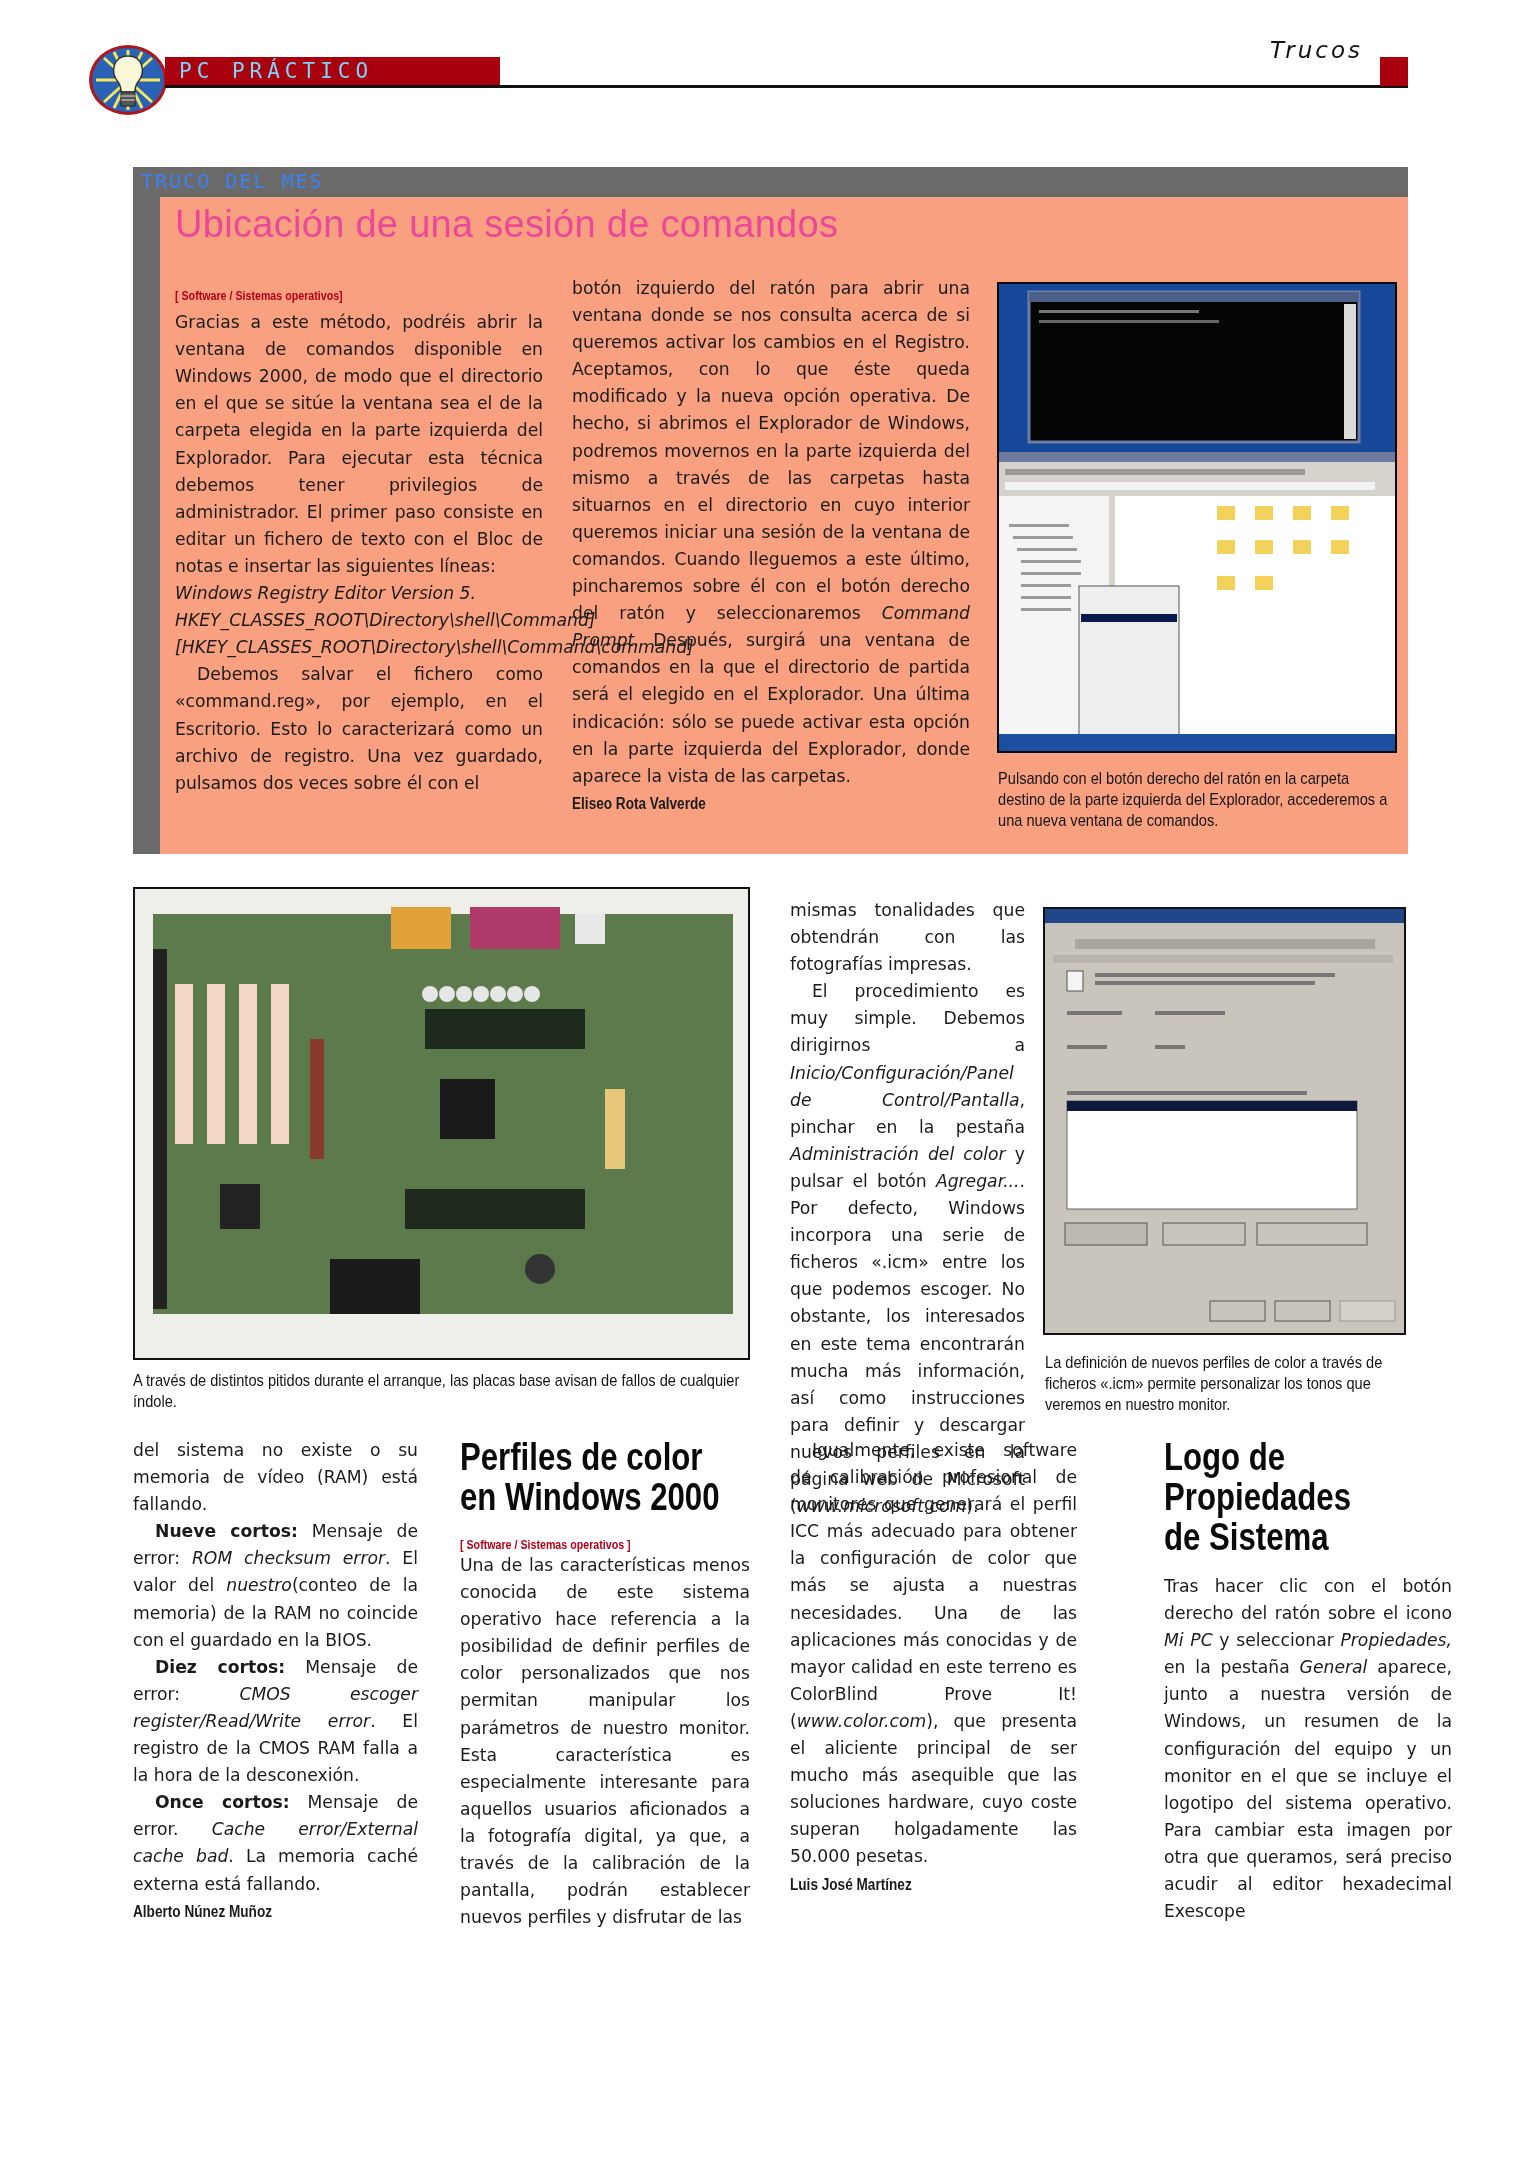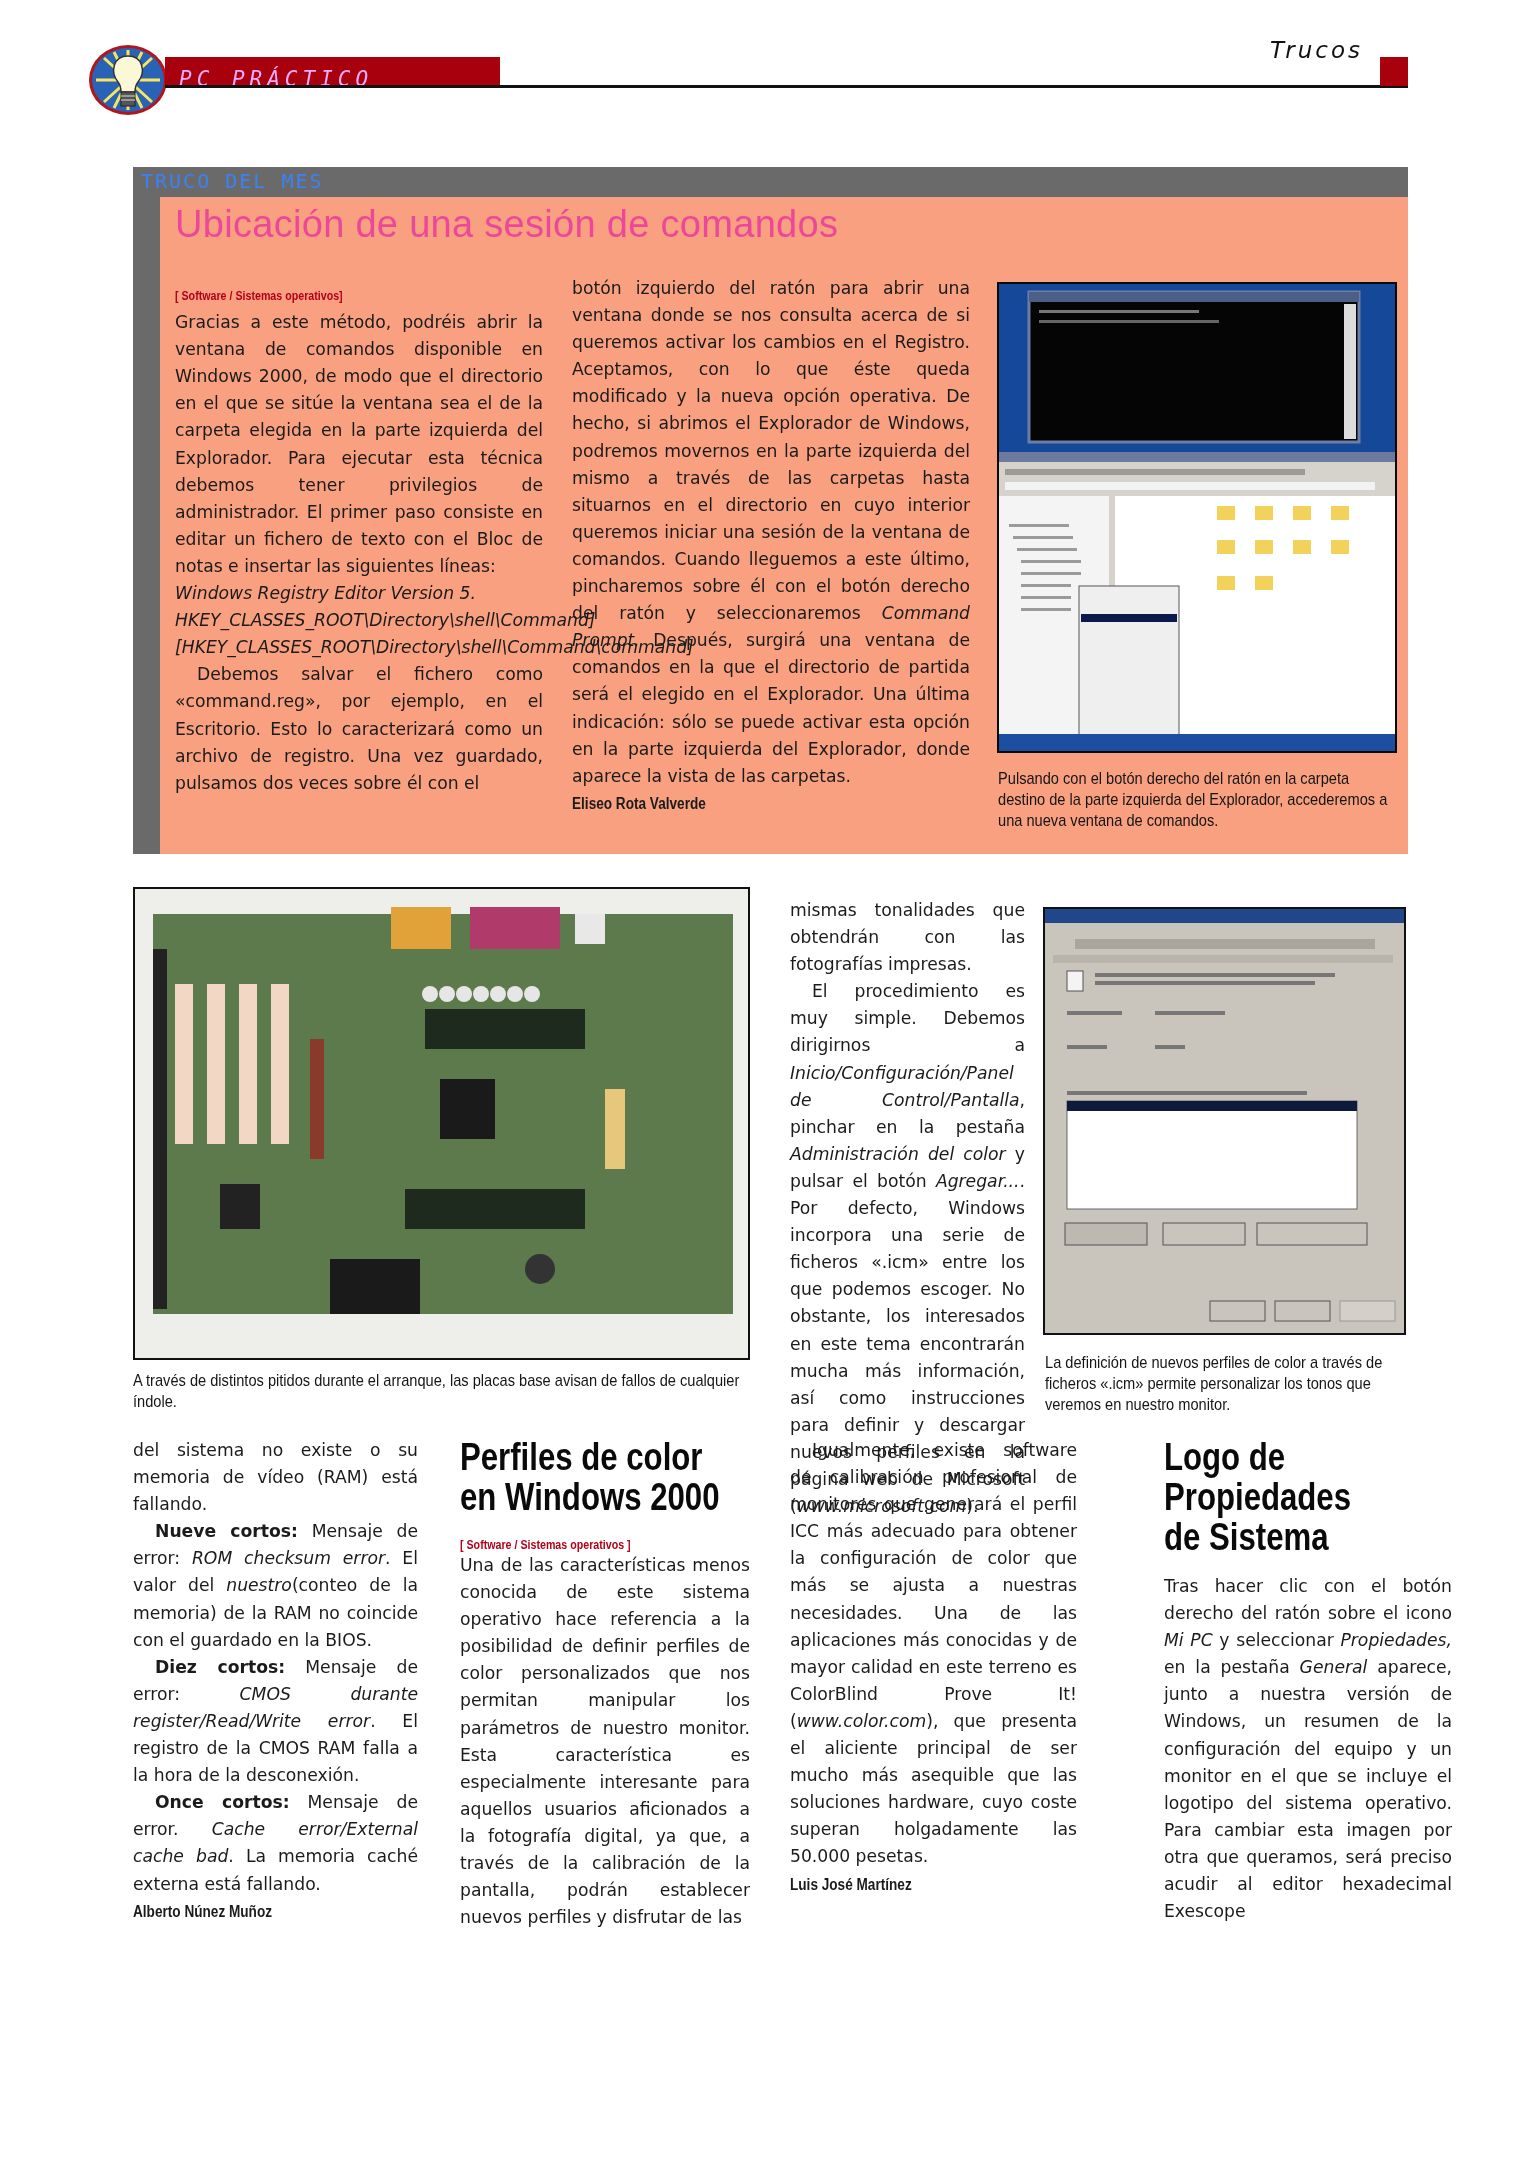--- a/index.html
+++ b/index.html
@@ -2,21 +2,21 @@
 <html><head>
 <meta charset="utf-8">
 <style>
   html, body { margin:0; padding:0; background:#ffffff; }
   body { width:1526px; height:2160px; position:relative; overflow:hidden; font-family:"Liberation Sans", sans-serif; color:#1a1a1a; }
   .abs { position:absolute; }
 
   
   .logo { left:88px; top:44px; width:82px; height:72px; }
   .redbar { left:165px; top:57px; width:335px; height:28px; background:#a8000c; }
-  .redbar span { color:#f0abfc; font-family:"DejaVu Sans Mono", monospace; font-size:21px; letter-spacing:5px; position:absolute; left:14px; top:10px;font-style:italic; }
+  .redbar span { color:#7dd3fc; font-family:"DejaVu Sans Mono", monospace; font-size:21px; letter-spacing:5px; position:absolute; left:14px; top:2px; }
   .rule { left:165px; top:85px; width:1243px; height:3px; background:#111; }
   .trucos { left:1270px; top:37px; font-family:"DejaVu Sans", sans-serif; font-style:italic; font-size:23px; letter-spacing:3px; color:#111; }
   .redsq { left:1380px; top:57px; width:28px; height:29px; background:#a8000c; }
 
   
   .truco-box { left:133px; top:167px; width:1275px; height:687px; background:#6a6a6a; }
   .truco-label { left:141px; top:169px; font-family:"DejaVu Sans Mono", monospace; color:#3b82f6; font-size:20px; letter-spacing:2px; }
   .truco-inner { left:160px; top:197px; width:1248px; height:657px; background:#f9a080; }
   .truco-title { left:175px; top:203px; font-family:"Liberation Sans", sans-serif; font-size:38px; color:#ec4899; letter-spacing:0.3px; }
   .cat-red { color:#b3001b; font-family:"Liberation Sans", sans-serif; font-weight:bold; font-size:13px; transform:scaleX(0.82); transform-origin:left; white-space:nowrap; }
@@ -199,21 +199,21 @@
     <rect x="165" y="392" width="55" height="20" fill="#c9c5bd" stroke="#555"></rect>
     <rect x="230" y="392" width="55" height="20" fill="#c9c5bd" stroke="#555"></rect>
     <rect x="295" y="392" width="55" height="20" fill="#d4d0c8" stroke="#999"></rect>
   </svg>
 </div>
 <div class="abs caption cap3">La definición de nuevos perfiles de color a través de ficheros «.icm» permite personalizar los tonos que veremos en nuestro monitor.</div>
 
 <div class="abs bcol1 body-text">
   <p>del sistema no existe o su memoria de vídeo (RAM) está fallando.</p>
   <p class="indent"><span class="b">Nueve cortos:</span><span> Mensaje de error: </span><span class="it">ROM checksum error</span><span>. El valor del </span><span class="it">nuestro</span><span>(conteo de la memoria) de la RAM no coincide con el guardado en la BIOS.</span></p>
-  <p class="indent"><span class="b">Diez cortos:</span><span> Mensaje de error: </span><span class="it">CMOS durante register/Read/Write error</span><span>. El registro de la CMOS RAM falla a la hora de la desconexión.</span></p>
+  <p class="indent"><span class="b">Diez cortos:</span><span> Mensaje de error: </span><span class="it">CMOS escoger register/Read/Write error</span><span>. El registro de la CMOS RAM falla a la hora de la desconexión.</span></p>
   <p class="indent"><span class="b">Once cortos:</span><span> Mensaje de error. </span><span class="it">Cache error/External cache bad</span><span>. La memoria caché externa está fallando.</span></p>
   <span class="author">Alberto Núnez Muñoz</span>
 </div>
 
 <div class="abs bcol2">
   <div class="headline">Perfiles de color</div>
   <div class="headline">en Windows 2000</div>
   <div class="cat-red" style="margin-top:20px;">[ Software / Sistemas operativos ]</div>
   <div class="body-text">Una de las características menos conocida de este sistema operativo hace referencia a la posibilidad de definir perfiles de color personalizados que nos permitan manipular los parámetros de nuestro monitor. Esta característica es especialmente interesante para aquellos usuarios aficionados a la fotografía digital, ya que, a través de la calibración de la pantalla, podrán establecer nuevos perfiles y disfrutar de las</div>
 </div>

